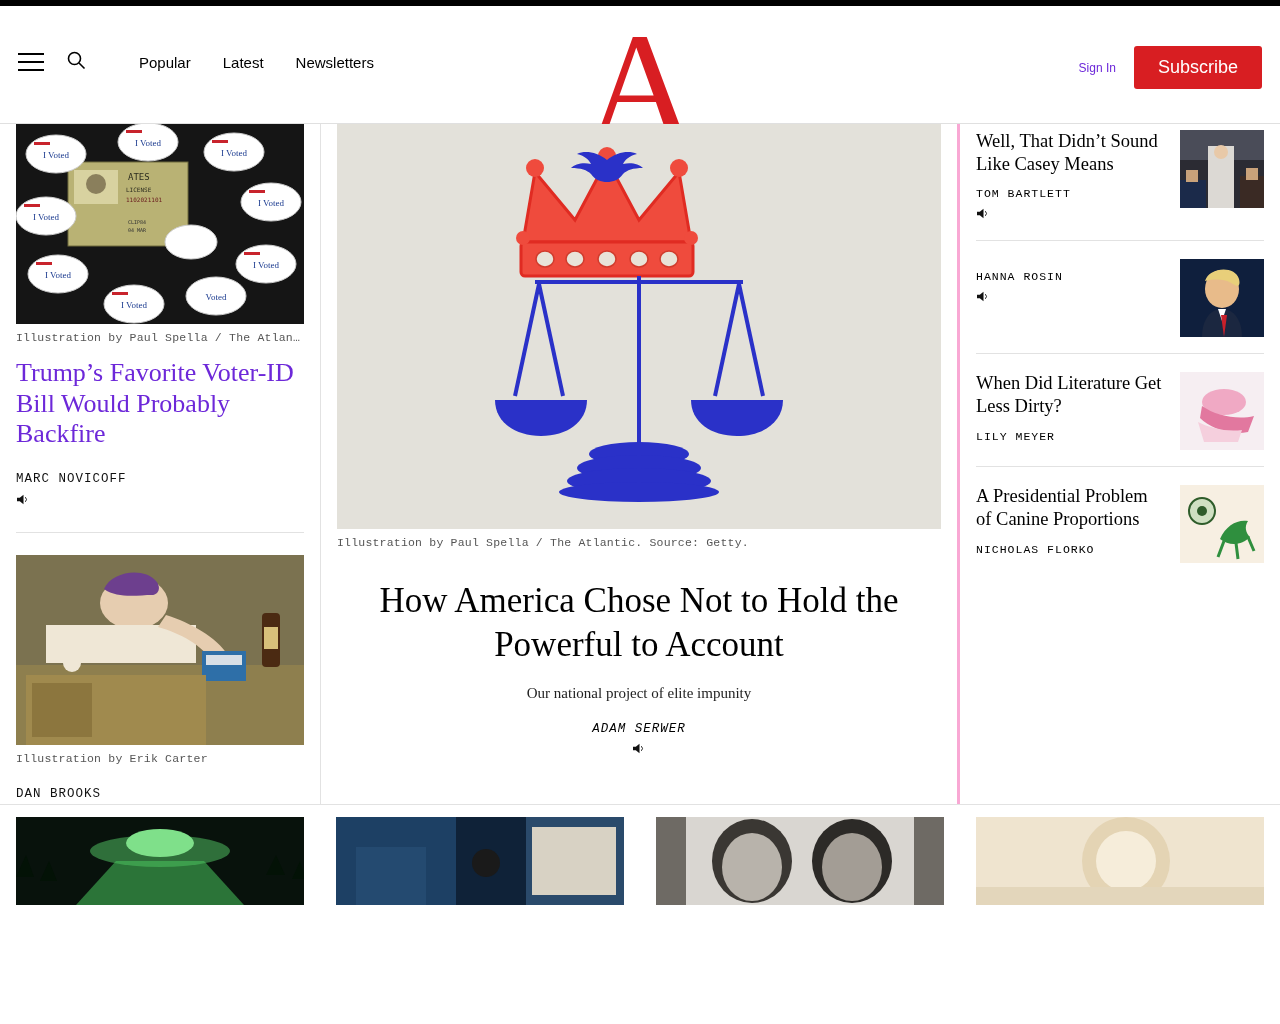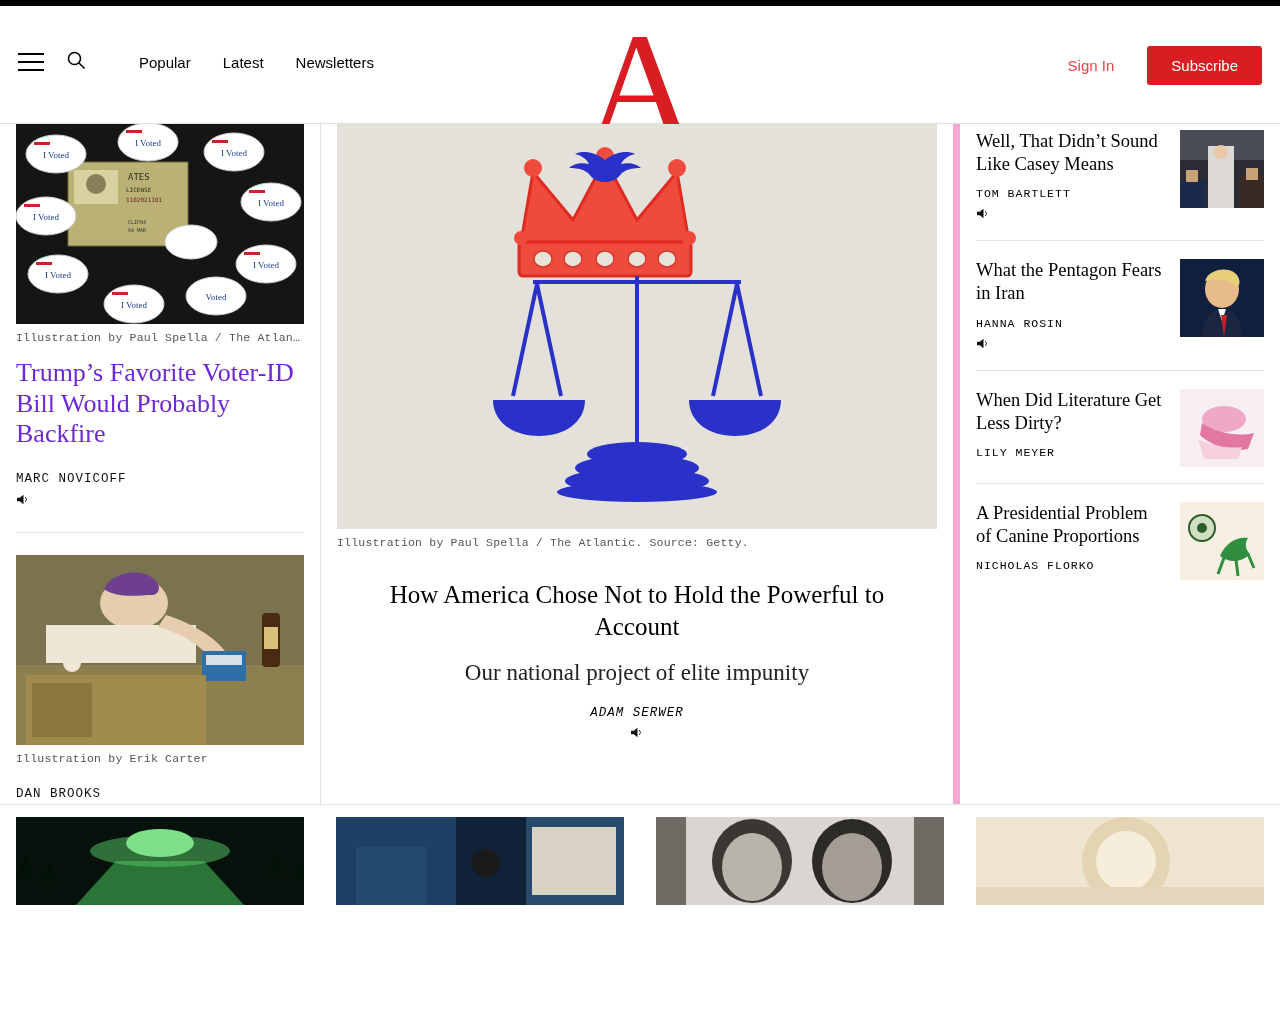--- a/index.html
+++ b/index.html
@@ -71,46 +71,45 @@
     margin-top: 2px;
   }
   .nav-right {
     position: absolute;
     right: 18px; top: 40px;
     display: flex;
     align-items: center;
     gap: 18px;
   }
   .signin {
-    font-size: 15px;
-    color: #ef4444;
+    font-size: 12px;
+    color: #6d28d9;
     text-decoration: none;
     text-align: right;
   }
   .subscribe-btn {
     background: #d81e22;
     color: #fff;
     border: none;
-    font-size: 15px;
+    font-size: 18px;
     padding: 11px 24px;
     border-radius: 3px;
     cursor: pointer;
     font-family: "Liberation Sans", sans-serif;
-    margin-left: 15px;
   }
   
   .main-grid {
     display: grid;
     grid-template-columns: 320px 640px 320px;
     height: 680px;
   }
   .col-left { padding: 0 16px; }
   .col-center {
     border-left: 1px solid #e2e2e2;
-    border-right: 7px solid #f9a8d4;
+    border-right: 3px solid #f9a8d4;
     padding: 0 16px;
   }
   .col-right { padding: 0 16px 0 16px; }
 
   .thumb {
     width: 100%;
     display: block;
     background: #ddd;
   }
   .credit {
@@ -150,30 +149,30 @@
   .hero-img {
     width: 100%;
     height: 405px;
     background: #e3e1da;
     display: block;
     position: relative;
     overflow: hidden;
   }
   .hero-title {
     font-family: "Liberation Serif", serif;
-    font-size: 25px;
+    font-size: 35px;
     line-height: 1.26;
     text-align: center;
     margin: 30px 22px 0 22px;
     font-weight: 400;
     color: #000;
   }
   .hero-dek {
     font-family: "Liberation Serif", serif;
-    font-size: 23px;
+    font-size: 15px;
     text-align: center;
     color: #222;
     margin: 18px 0 0 0;
   }
   .hero-byline {
     font-family: "Liberation Mono", monospace;
     font-size: 12.5px;
     letter-spacing: 1px;
     text-align: center;
     margin-top: 20px;
@@ -422,21 +421,20 @@
         <circle cx="41" cy="22" r="7" fill="#e8c9a8"></circle>
         <rect x="0" y="50" width="26" height="28" fill="#1b2a4a"></rect>
         <rect x="60" y="46" width="24" height="32" fill="#3a2a24"></rect>
         <rect x="6" y="40" width="12" height="12" fill="#c9a27a"></rect>
         <rect x="66" y="38" width="12" height="12" fill="#c9a27a"></rect>
       </svg>
     </div>
 
     <div class="rail-item">
       <div class="rail-text">
-        <h3 class="rail-title">What the Pentagon Fears in Iran</h3>
         <div class="rail-byline">HANNA ROSIN</div>
         <span style="display:inline-block;margin-top:6px">
           <svg class="audio-glyph" viewBox="0 0 16 14" fill="#111">
             <path d="M1 5h3l4-3v10l-4-3H1z"></path>
             <path d="M10 4.5a3.5 3.5 0 0 1 0 5" fill="none" stroke="#111" stroke-width="1"></path>
           </svg>
         </span>
       </div>
       <svg class="rail-thumb" viewBox="0 0 84 78">
         <rect width="84" height="78" fill="#0f1f3d"></rect>

